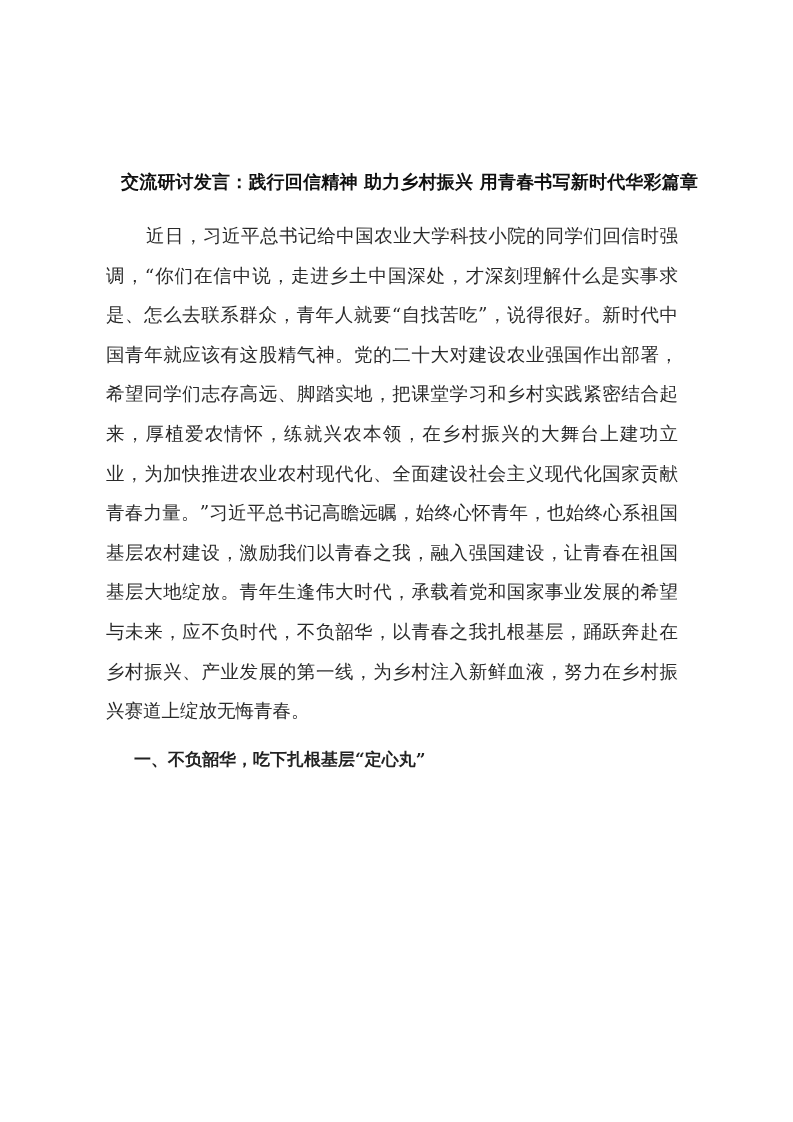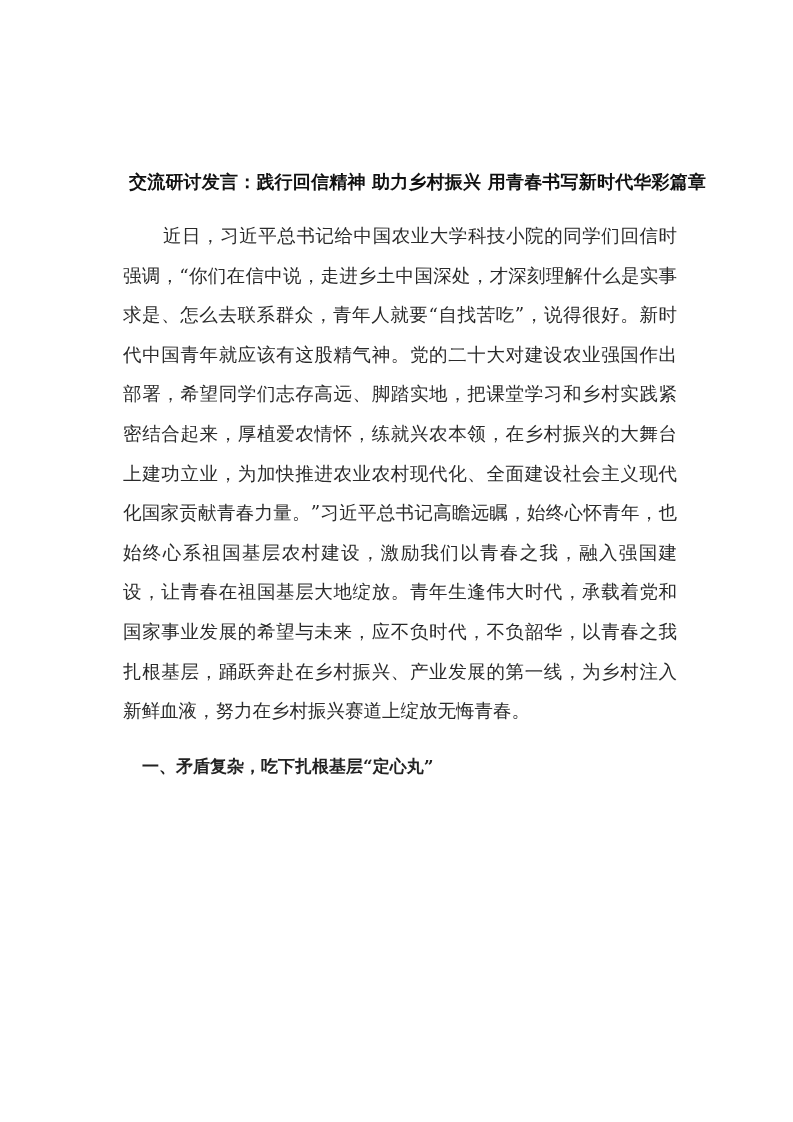--- a/index.html
+++ b/index.html
@@ -10,35 +10,35 @@
     body {
       width: 793px;
       height: 1122px;
       position: relative;
       overflow: hidden;
       font-family: "DejaVu Serif", "Liberation Serif", serif;
       color: #222222;
     }
     .page {
       position: absolute;
-      left: 110px;
+      left: 102px;
       top: 170px;
       width: 580px;
     }
     .doc-title {
       margin: 0 0 0 19px;
       font-size: 18px;
       font-weight: bold;
       line-height: 24px;
       color: #111111;
       letter-spacing: 0.2px;
       white-space: nowrap;
     }
     .para {
-      margin: 13px;
+      margin: 4px;
       font-size: 18.5px;
       line-height: 39.6px;
       text-align: justify;
       text-indent: 40px;
       color: #2a2a2a;
     }
     .para-first {
       margin-top: 22px;
     }
     .section-heading {
@@ -55,15 +55,15 @@
     }
   </style>
 </head>
 <body>
 
 <div class="page">
   <h1 class="doc-title">交流研讨发言：践行回信精神 助力乡村振兴 用青春书写新时代华彩篇章</h1>
 
   <p class="para para-first">近日，习近平总书记给中国农业大学科技小院的同学们回信时强调，“你们在信中说，走进乡土中国深处，才深刻理解什么是实事求是、怎么去联系群众，青年人就要“自找苦吃”，说得很好。新时代中国青年就应该有这股精气神。党的二十大对建设农业强国作出部署，希望同学们志存高远、脚踏实地，把课堂学习和乡村实践紧密结合起来，厚植爱农情怀，练就兴农本领，在乡村振兴的大舞台上建功立业，为加快推进农业农村现代化、全面建设社会主义现代化国家贡献青春力量。”习近平总书记高瞻远瞩，始终心怀青年，也始终心系祖国基层农村建设，激励我们以青春之我，融入强国建设，让青春在祖国基层大地绽放。青年生逢伟大时代，承载着党和国家事业发展的希望与未来，应不负时代，不负韶华，以青春之我扎根基层，踊跃奔赴在乡村振兴、产业发展的第一线，为乡村注入新鲜血液，努力在乡村振兴赛道上绽放无悔青春。</p>
 
-  <h2 class="section-heading">一、矛盾复杂，吃下扎根基层“定心丸”</h2>
+  <h2 class="section-heading">一、不负韶华，吃下扎根基层“定心丸”</h2>
 
 </div>
 
 </body></html>

